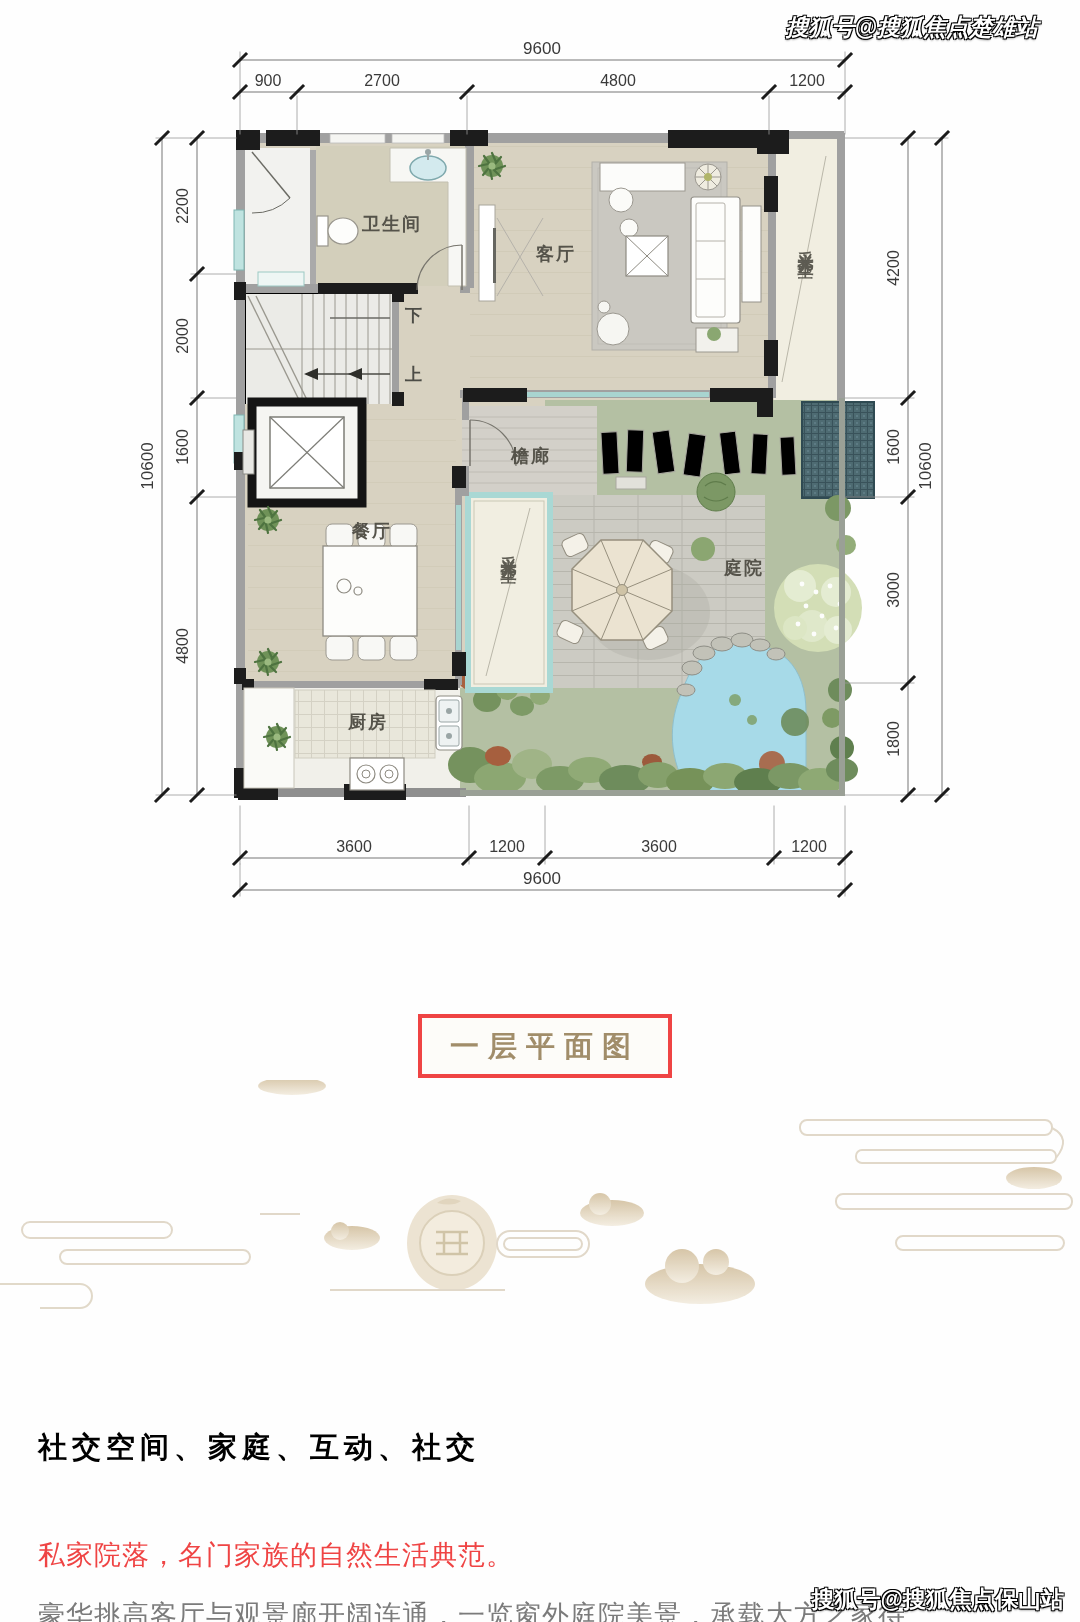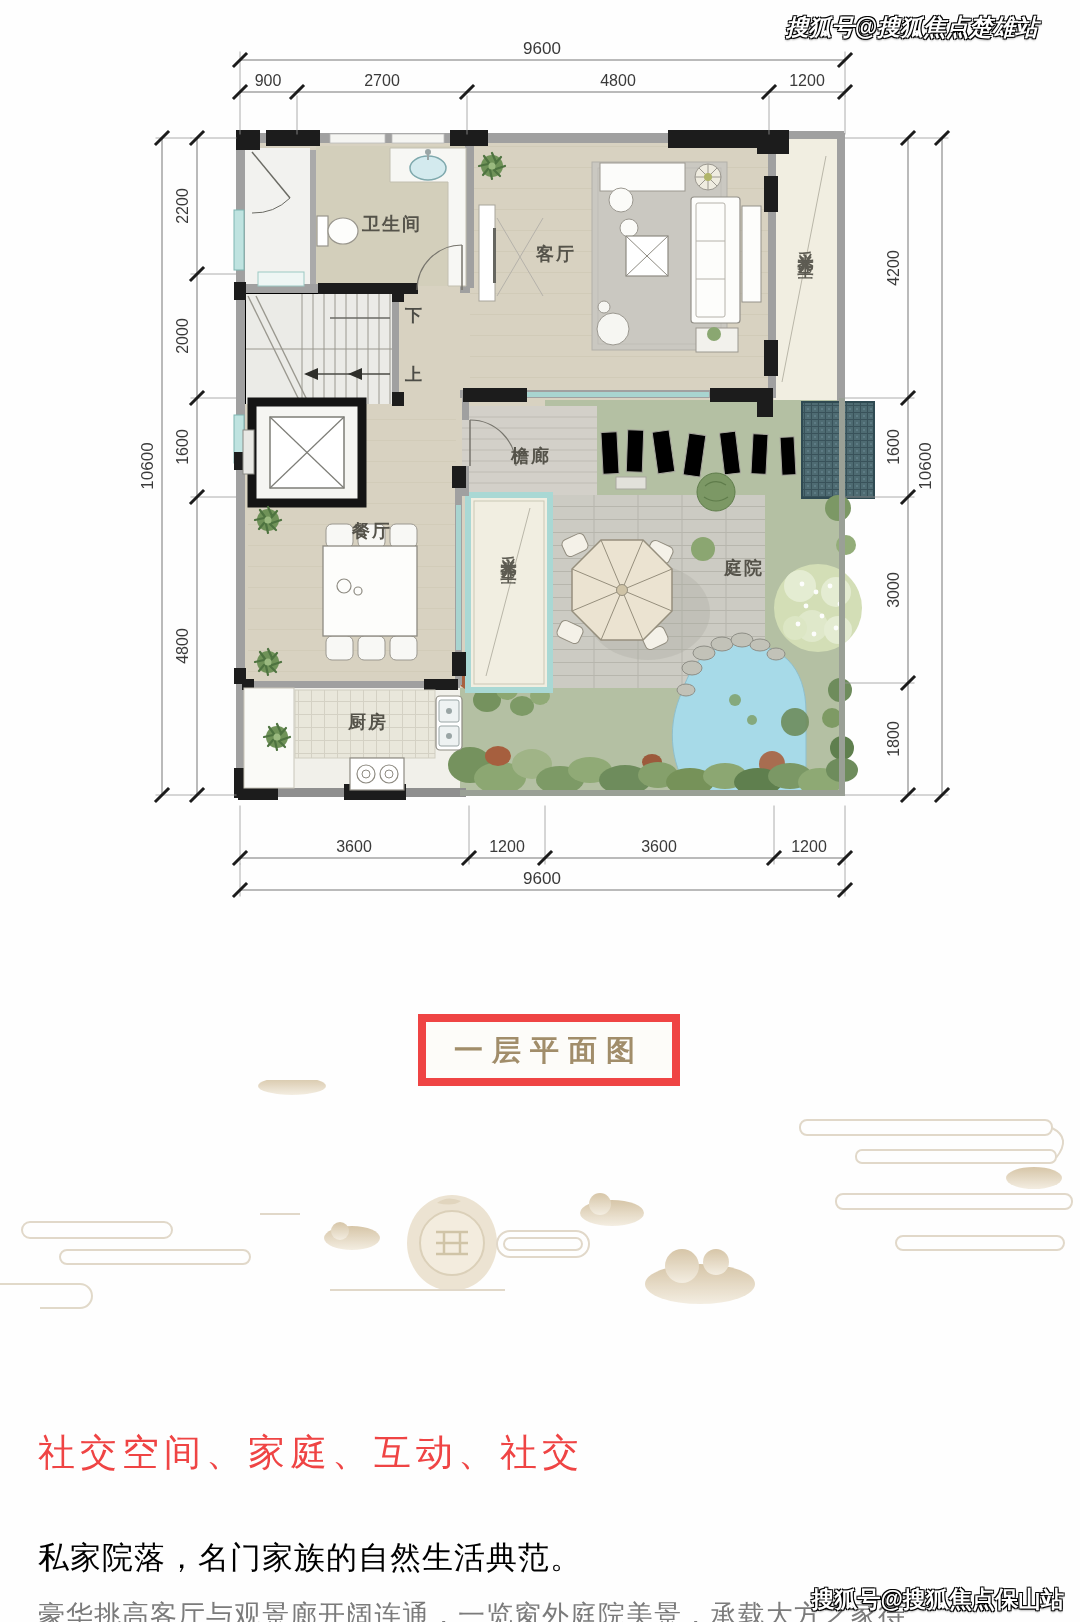--- a/index.html
+++ b/index.html
@@ -9,26 +9,26 @@
   svg text{font-family:"Liberation Sans","DejaVu Sans",sans-serif;}
   .dim{font-size:16px;fill:#3a3a3a;}
   .dimtotal{font-size:17px;fill:#3a3a3a;}
   .room{font-size:18px;font-weight:bold;fill:#55534a;letter-spacing:2px;}
   .roomv{font-size:16px;font-weight:bold;fill:#5d5b52;writing-mode:vertical-rl;text-orientation:upright;letter-spacing:3px;}
   .stairlbl{font-size:17px;font-weight:bold;fill:#4c4c46;}
   .watermark{position:absolute;font-size:23px;font-weight:bold;color:#ffffff;white-space:nowrap;
      text-shadow:-1px -1px 0 #000,1px -1px 0 #000,-1px 1px 0 #000,1px 1px 0 #000,0 2px 2px rgba(0,0,0,.35);}
   .wm-top{top:12px;right:42px;font-style:italic;}
   .wm-bottom{top:1584px;right:16px;}
-  .title-box{position:absolute;left:418px;top:1014px;width:246px;height:56px;border:8px solid #ef4444;
+  .title-box{position:absolute;left:418px;top:1014px;width:246px;height:56px;border:4px solid #ef4444;
      background:#fdfcf9;text-align:center;line-height:56px;font-size:29px;font-weight:bold;
      color:#a18d6a;letter-spacing:9px;}
-  .desc-heading{position:absolute;left:38px;top:1428px;font-size:37px;font-weight:normal;color:#ef4444;
+  .desc-heading{position:absolute;left:38px;top:1428px;font-size:29px;font-weight:bold;color:#000000;
      letter-spacing:5px;white-space:nowrap;}
-  .desc-p1{position:absolute;left:38px;top:1537px;font-size:31px;color:#000000;letter-spacing:1px;white-space:nowrap;}
+  .desc-p1{position:absolute;left:38px;top:1537px;font-size:27px;color:#ef4444;letter-spacing:1px;white-space:nowrap;}
   .desc-p2{position:absolute;left:38px;top:1597px;font-size:27px;color:#7b7b7b;letter-spacing:1px;white-space:nowrap;}
 </style>
 </head>
 <body>
 
 <div class="page">
 
   <svg width="1080" height="950" viewBox="0 0 1080 950">
     <defs>
       <pattern id="tile" width="13" height="13" patternUnits="userSpaceOnUse">

